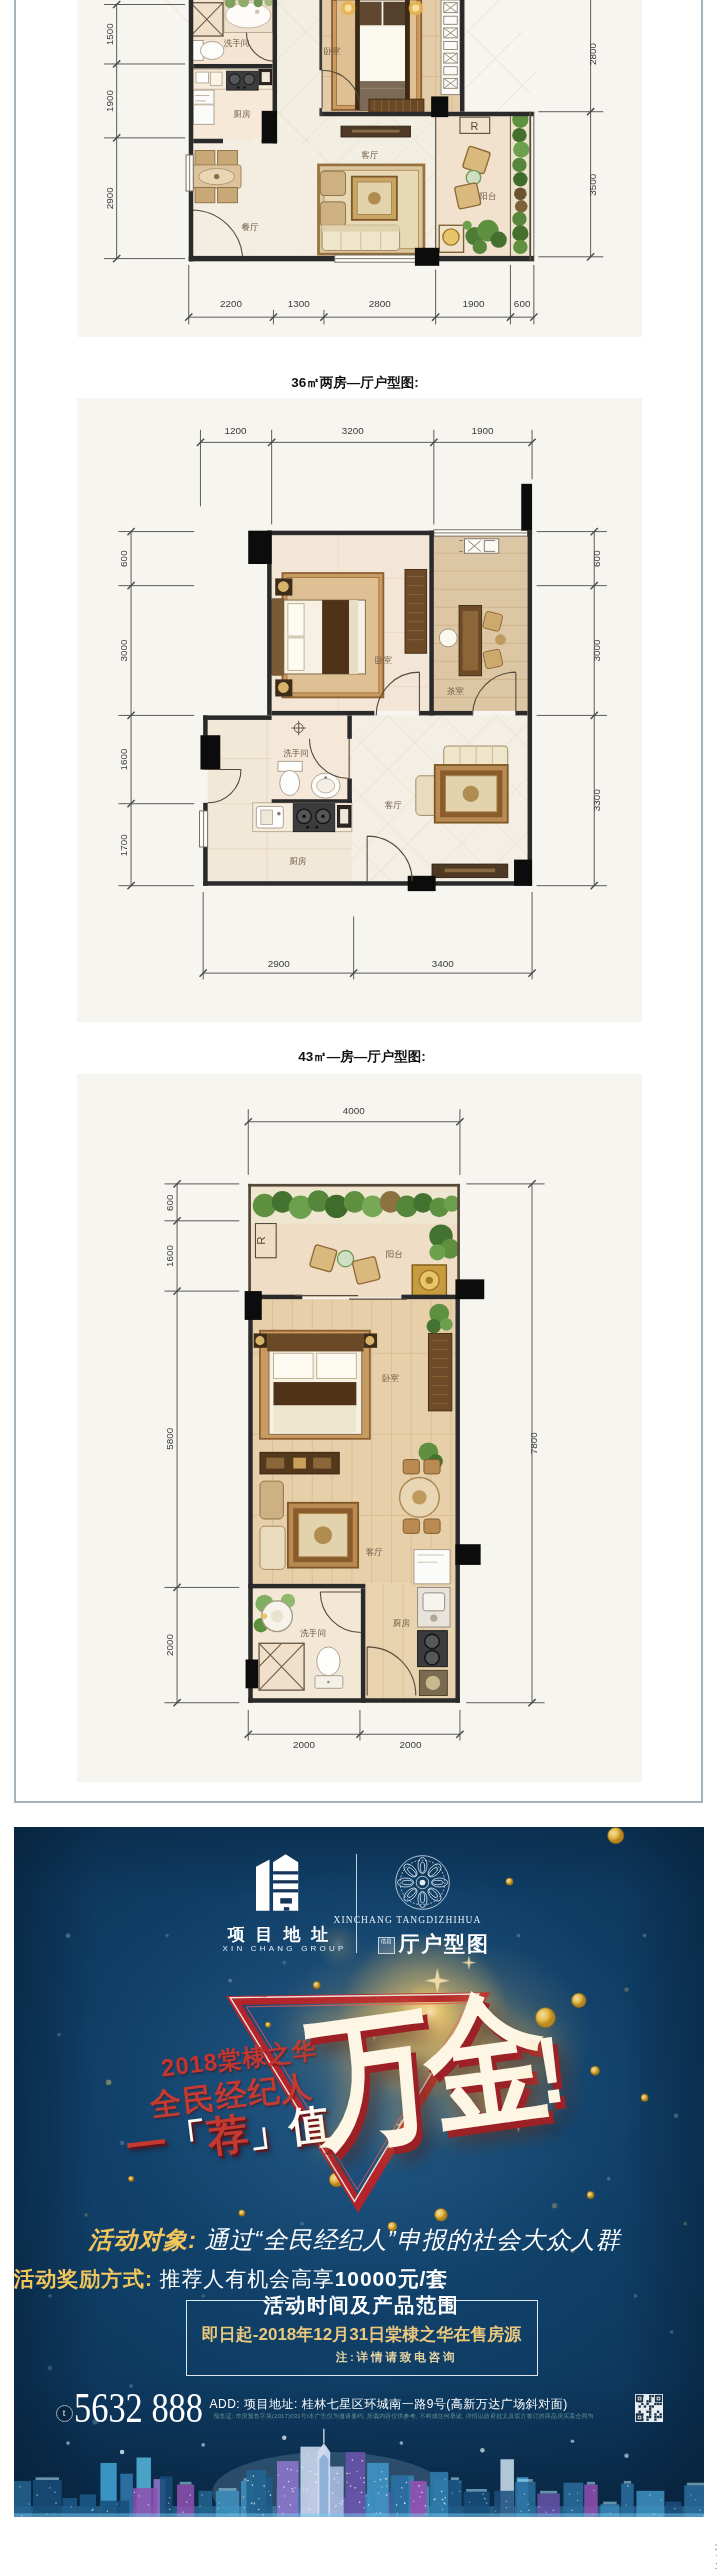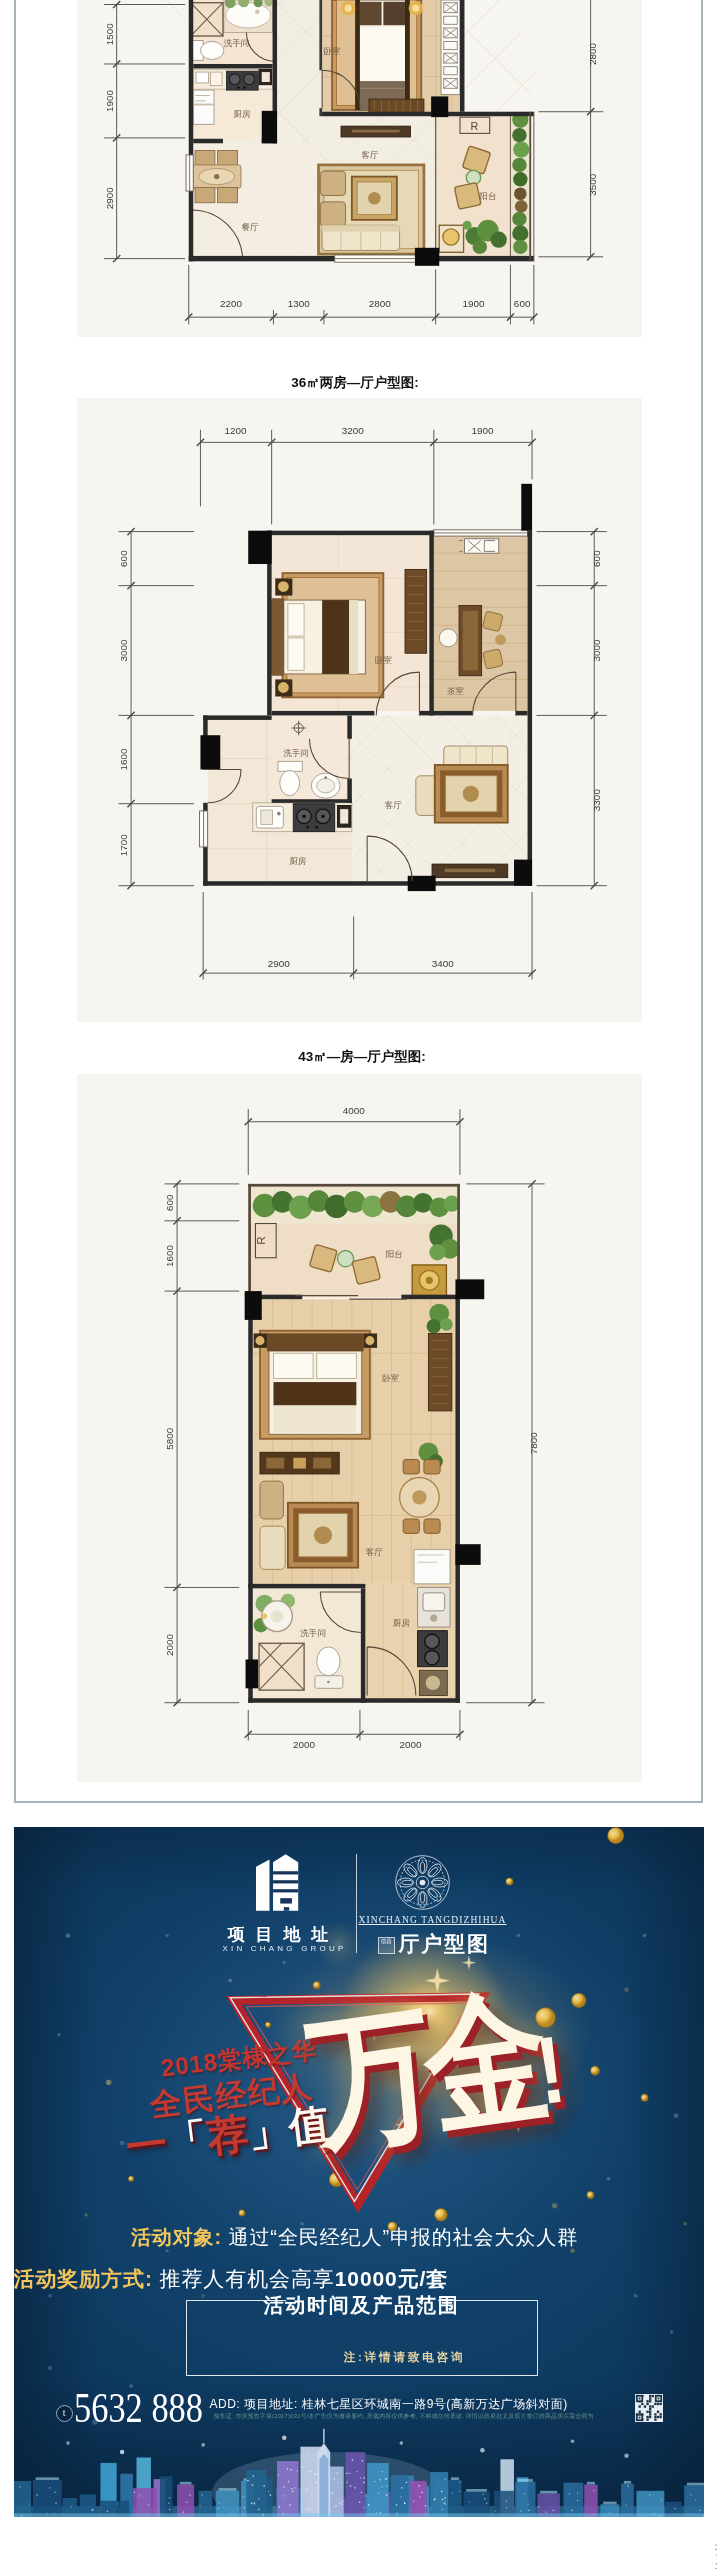--- a/index.html
+++ b/index.html
@@ -945,54 +945,55 @@
           <use href="#pet" transform="rotate(135 33 33)"></use>
           <use href="#pet" transform="rotate(180 33 33)"></use>
           <use href="#pet" transform="rotate(225 33 33)"></use>
           <use href="#pet" transform="rotate(270 33 33)"></use>
           <use href="#pet" transform="rotate(315 33 33)"></use>
 <circle cx="33" cy="33" r="7"></circle>
           <circle cx="33" cy="33" r="3.2" fill="#f2f5f8" stroke="none"></circle>
 </g>
       </svg>
 
-<div class="abs" style="left:320px;top:88px;width:198px;text-align:center;color:#e9eef4;font-size:9.5px;letter-spacing:1.1px;font-family:'Liberation Serif',serif;text-decoration:underline;">XINCHANG TANGDIZHIHUA</div>
+<div class="abs" style="left:320px;top:88px;width:198px;color:#e9eef4;font-size:9.5px;letter-spacing:1.1px;font-family:'Liberation Serif',serif;">XINCHANG TANGDIZHIHUA</div>
 
 <div class="abs" style="left:364px;top:110px;width:15.3px;height:15.3px;background:rgba(255,255,255,0.15);border:0.9px solid rgba(255,255,255,0.7);color:#fff;font-size:5.4px;line-height:7.2px;text-align:center;">信昌</div>
 
 <div class="abs" style="left:385px;top:103px;color:#fff;font-size:21px;font-weight:bold;letter-spacing:1.8px;font-family:'Liberation Serif',serif;">厅户型图</div>
 
 <svg class="abs" style="left:0;top:0;" width="690" height="690" viewBox="0 0 766 765">
 <polygon points="244,192 520,188 382,418" fill="none" stroke="#b5242b" stroke-width="10"></polygon>
 <polygon points="244,192 520,188 382,418" fill="none" stroke="#e4e2dd" stroke-width="1.6" transform="translate(-4,-3)"></polygon>
 <polygon points="258,199 505,195 381,402" fill="none" stroke="#d8555a" stroke-width="1.2" opacity="0.8"></polygon>
 </svg>
 
 <div class="abs" style="left:117px;top:216px;width:216px;text-align:center;transform:rotate(-7deg);color:#c5352d;font-size:24px;font-weight:bold;letter-spacing:0.9px;text-shadow:0.9px 1.8px 1.8px rgba(70,8,10,0.45);">2018棠棣之华</div>
 
 <div class="abs" style="left:110px;top:248px;width:216px;text-align:center;transform:rotate(-7deg);color:#c43a30;font-size:31px;font-weight:bold;letter-spacing:1.8px;text-shadow:0.9px 1.8px 1.8px rgba(70,8,10,0.45);">全民经纪人</div>
 
 <div class="abs" style="left:97px;top:281px;width:234px;text-align:center;transform:rotate(-7deg);font-size:41px;font-weight:bold;letter-spacing:0;color:#c43a30;text-shadow:1.8px 2.7px 0 rgba(110,14,18,0.8),2.7px 4.5px 5.4px rgba(40,5,6,0.5);"><span style="color:#c43a30;">一</span><span style="color:#fdfbf6;">「</span><span style="color:#c43a30;">荐</span><span style="color:#fdfbf6;">」值</span></div>
 
 <div class="abs" style="left:287px;top:183px;transform:rotate(-8deg) scale(0.84,1);transform-origin:left top;font-size:146px;line-height:1.05;font-weight:bold;letter-spacing:-9px;color:#fdf6e4;text-shadow:5.4px 7.2px 0 #9c2127,10.8px 14.4px 20px rgba(50,8,10,0.55),0 0 32px rgba(255,200,100,0.65);">万金<span style="font-size:95px;letter-spacing:0;margin-left:-5.4px;">!</span></div>
 
-<div class="abs" style="left:0;top:397px;width:682px;text-align:center;font-size:20px;color:#fff;letter-spacing:0.9px;"><span style="color:#f2c65c;font-weight:bold;">活动对象:</span> 通过“全民经纪人”申报的社会大众人群</div>
+<div class="abs" style="left:0;top:397px;width:682px;text-align:center;font-size:24px;color:#fff;letter-spacing:0.9px;font-style:italic;"><span style="color:#f2c65c;font-weight:bold;">活动对象:</span> 通过“全民经纪人”申报的社会大众人群</div>
 
 <div class="abs" style="left:0;top:438px;width:690px;font-size:21px;color:#fff;letter-spacing:0.9px;"><span style="color:#f2c65c;font-weight:bold;">活动奖励方式:</span> <span>推荐人有机会高享</span><span style="font-weight:bold;">10000元/套</span></div>
 
 <div class="abs" style="left:172px;top:473px;width:350px;height:75px;border-left:0.9px solid #dfe7ec;border-right:0.9px solid #dfe7ec;border-bottom:0.9px solid #dfe7ec;">
 
 <div class="abs" style="left:0;top:0;width:99px;height:0.9px;background:#dfe7ec;"></div>
 
 <div class="abs" style="left:251px;top:0;width:99px;height:0.9px;background:#dfe7ec;"></div>
 
 <div class="abs" style="left:0;top:-8px;width:350px;text-align:center;color:#fff;font-size:20px;font-weight:bold;letter-spacing:1.8px;">活动时间及产品范围</div>
 
-
-<div class="abs" style="left:16px;top:50px;width:404px;text-align:center;color:#e6d3a3;font-size:11.7px;font-weight:bold;letter-spacing:2.7px;">注:详情请致电咨询</div>
+<div class="abs" style="left:0;top:22.5px;width:350px;text-align:center;color:#ecc87c;font-size:17px;font-weight:bold;">即日起-2018年12月31日棠棣之华在售房源</div>
+
+<div class="abs" style="left:8px;top:50px;width:404px;text-align:center;color:#e6d3a3;font-size:11.7px;font-weight:bold;letter-spacing:2.7px;">注:详情请致电咨询</div>
 </div>
 
 <div class="abs" style="left:42px;top:578px;width:15.3px;height:15.3px;border-radius:50%;background:#08243e;border:0.9px solid #9ab2c4;color:#dfe9f0;font-size:10px;line-height:14.4px;text-align:center;font-family:'Liberation Serif',serif;">t</div>
 
 <div class="abs" style="left:60px;top:556px;color:#fff;font-size:43px;font-family:'Liberation Serif',serif;letter-spacing:0;transform:scale(0.80,1);transform-origin:left top;">5632 888</div>
 
 <div class="abs" style="left:196px;top:569px;color:#fdfdfd;font-size:12px;letter-spacing:0.5px;">ADD: 项目地址: 桂林七星区环城南一路9号(高新万达广场斜对面)</div>
 
 <div class="abs" style="left:200px;top:585px;width:379px;color:#6f9f97;font-size:5.9px;letter-spacing:0.2px;opacity:0.9;white-space:nowrap;overflow:hidden;">预售证: 市房预售字第(2017)031号/本广告仅为邀请要约, 所载内容仅供参考, 不构成任何承诺, 详情以政府批文及双方签订的商品房买卖合同为准, 广告部分素材来源于网络</div>
 

